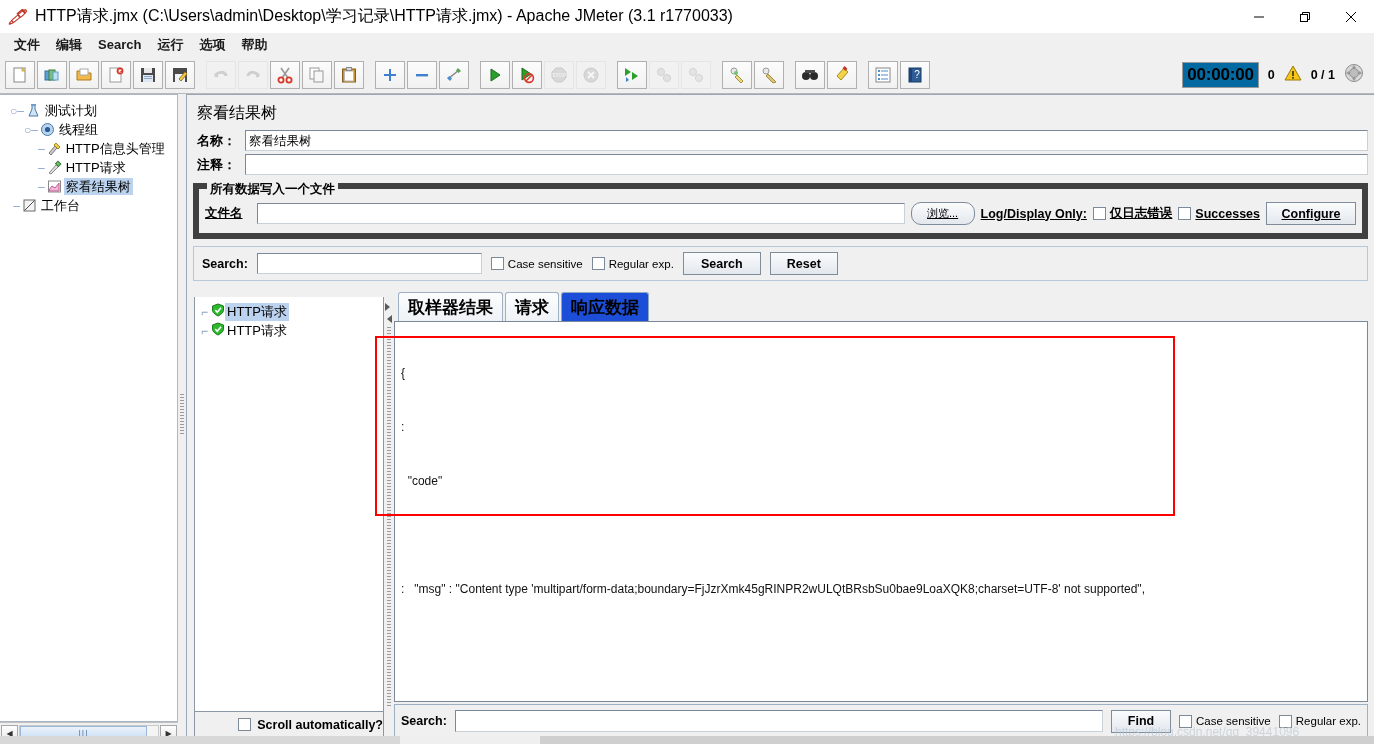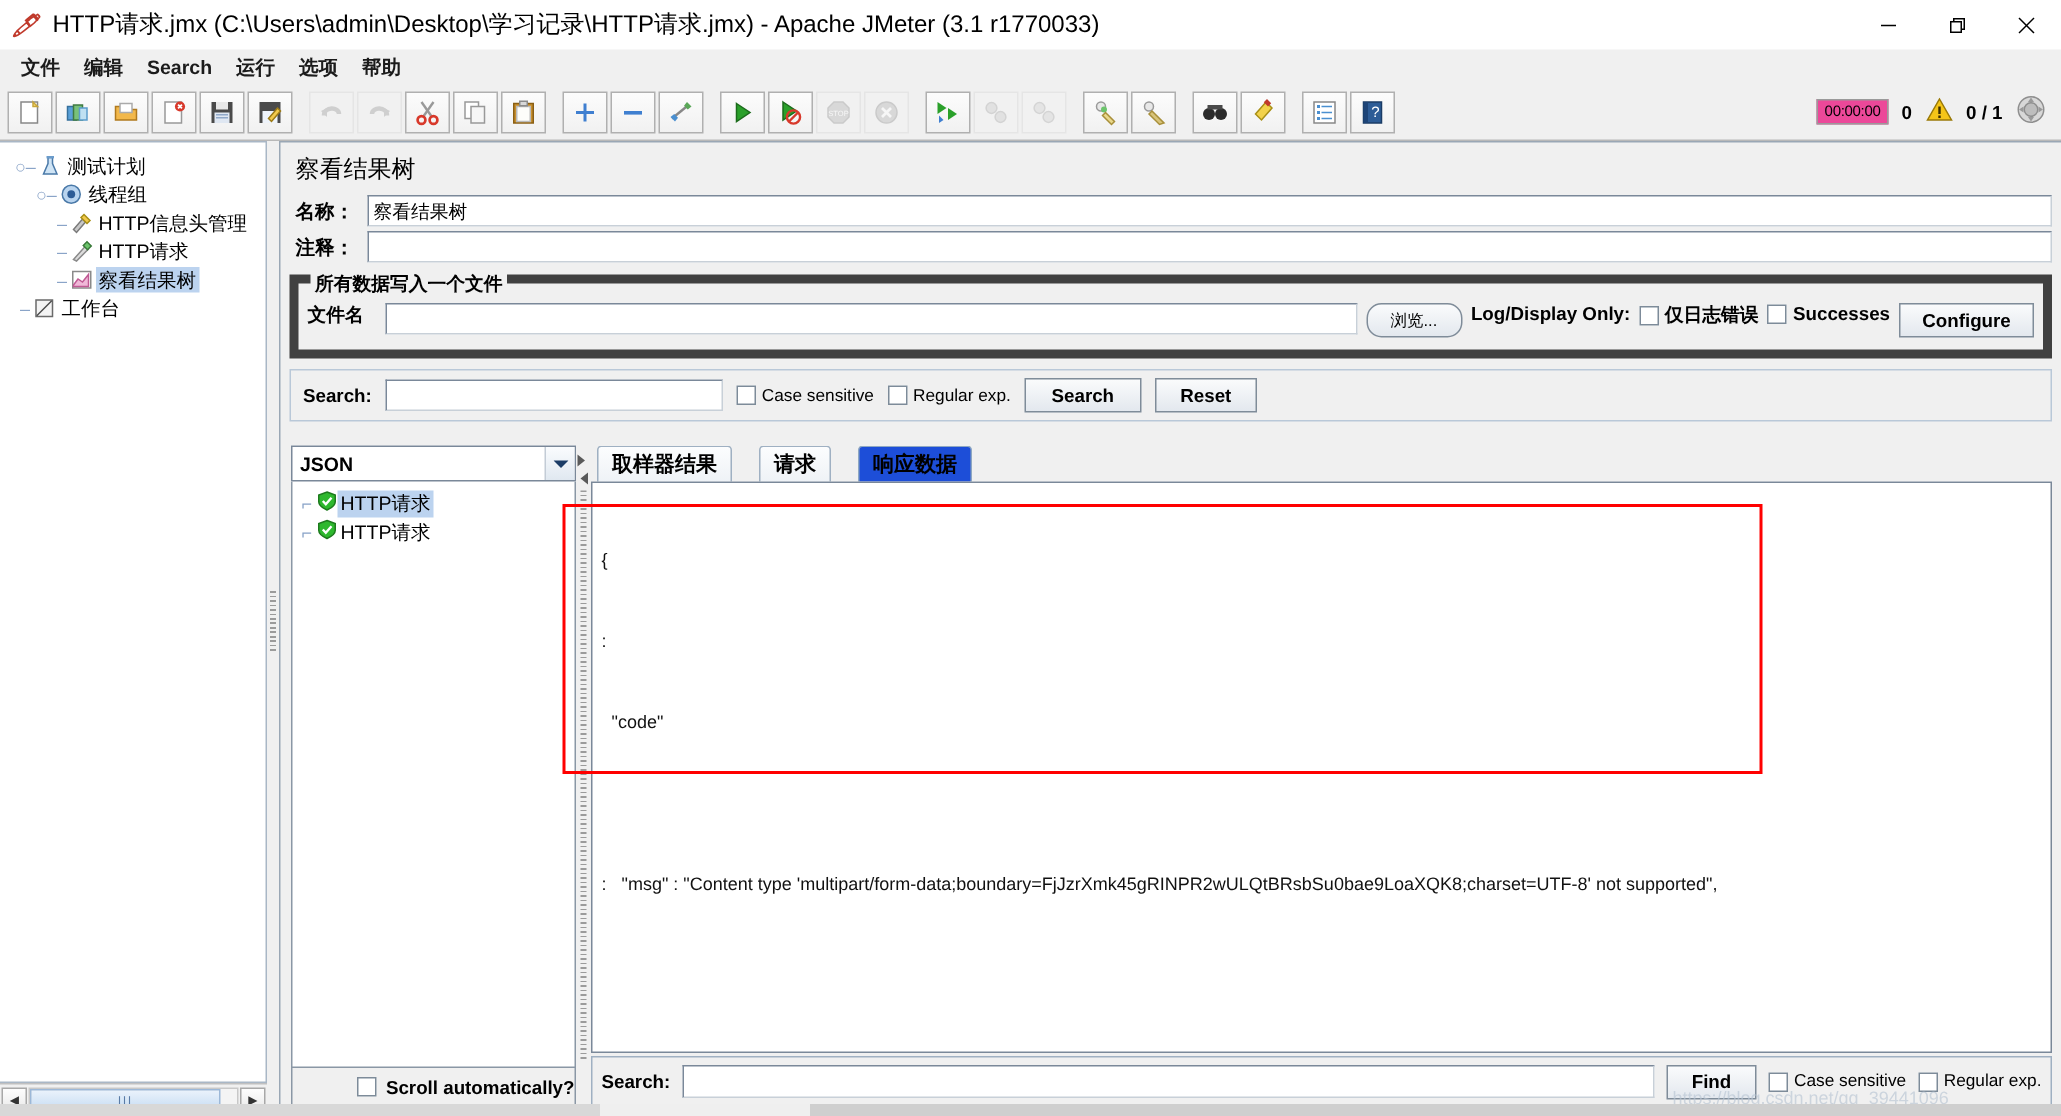--- a/index.html
+++ b/index.html
@@ -76,22 +76,22 @@
   .tbtn.flat { border-color: #d8d8d8; background:#f4f4f4; }
   .tbtn.disabled { opacity: .45; }
   .tsep { width: 9px; height: 28px; }
   .tbtn svg { display:block; }
 
   .status-area {
     margin-left: auto; display: flex; align-items: center;
     padding-right: 10px; gap: 9px;
   }
   .timer-box {
-    border: 1px solid #9a9a9a; background: #ec4899;
-    font-size: 10px; font-weight: normal; padding: 2px 4px;
+    border: 1px solid #9a9a9a; background: #0369a1;
+    font-size: 17px; font-weight: bold; padding: 2px 4px;
     font-family: "Liberation Sans", sans-serif;
     letter-spacing: -0.2px;
   }
   .warn-count { font-size: 12.5px; font-weight: bold; }
   .thread-count { font-size: 12.5px; font-weight: bold; }
 
   
   .left-pane {
     position: absolute; left: 0; top: 94px; width: 178px; height: 628px;
     background: #ffffff;
@@ -167,21 +167,21 @@
   }
 
   .group-box {
     margin: 8px 6px 0 6px; border: 6px solid #404040;
     position: relative; padding: 13px 6px 8px 6px;
   }
   .group-legend {
     position:absolute; left: 8px; top: -8px; background:#f0f0f0;
     font-size: 12.5px; font-weight:bold; padding: 0 3px;
   }
-  .file-row { display:flex; align-items:flex-start; gap: 6px; }
+  .file-row { display:flex; align-items:center; gap: 6px; text-decoration: underline; }
   .file-label { font-size: 12.5px; font-weight:bold; width:46px; flex:none; }
   .btn {
     border: 1px solid #7f8c99;
     background: linear-gradient(to bottom,#fafbfc 0%,#e3e8ee 100%);
     font-size: 12.5px; font-weight: bold;
     padding: 3px 10px; min-height: 23px;
     display:flex; align-items:center; justify-content:center;
     white-space: nowrap;
   }
   .btn.small { font-size: 11px; font-weight:normal; padding: 3px 8px; border-radius: 10px; }
@@ -251,22 +251,22 @@
     border-top:4px solid transparent; border-bottom:4px solid transparent;
   }
 
   .res-right {
     position:absolute; left: 200px; top:0; right:0; bottom:0;
   }
   .tabs { display:flex; align-items:flex-end; height: 24px; padding-left: 4px; }
   .tab {
     border:1px solid #9fb0c2; border-bottom:none;
     background: linear-gradient(to bottom,#fcfdfe,#eef2f6);
-    font-size: 14px; font-weight:bold;
-    padding: 3px 9px 3px 9px; margin-right: 18px;
+    font-size: 17px; font-weight:bold;
+    padding: 3px 9px 3px 9px; margin-right: 2px;
     border-radius: 3px 3px 0 0;
     position:relative; top:1px;
   }
   .tab.active { background: #1d4ed8; border-color:#8fa8c2; }
   .resp-box {
     position:absolute; left:0; top:24px; right:0; bottom: 36px;
     background:#fff; border:1px solid #7a8899;
     overflow:hidden;
   }
   .resp-text {
@@ -681,28 +681,20 @@
         <div class="chk"></div>
         <span class="chk-label thin">Regular exp.</span>
       </div>
       <div class="btn" style="width:78px">Search</div>
       <div class="btn" style="width:68px">Reset</div>
     </div>
 
     <div class="results-area">
 
       <div class="res-left">
-        <div class="combo">
-          <span class="cv">JSON</span>
-          <span class="carrow">
-            <svg width="10" height="7" viewBox="0 0 10 7">
-                <path d="M0 1 L10 1 L5 6 Z" fill="#1b3c66"></path>
-              </svg>
-          </span>
-        </div>
         <div class="res-tree">
           <div class="res-row">
             <span class="tline" style="padding-right:3px">⌐</span>
             <span>
               <svg width="14" height="14" viewBox="0 0 14 14">
                   <path d="M7 1 L12.5 3 V7.5 C12.5 10.5 7 13 7 13 C7 13 1.5 10.5 1.5 7.5 V3 Z" fill="#2eb82e" stroke="#1d7a1d"></path>
                   <path d="M4.2 7 L6.2 9.2 L10 4.8" stroke="#fff" stroke-width="1.6" fill="none"></path>
                 </svg>
             </span>
             <span class="rl sel">HTTP请求</span>

